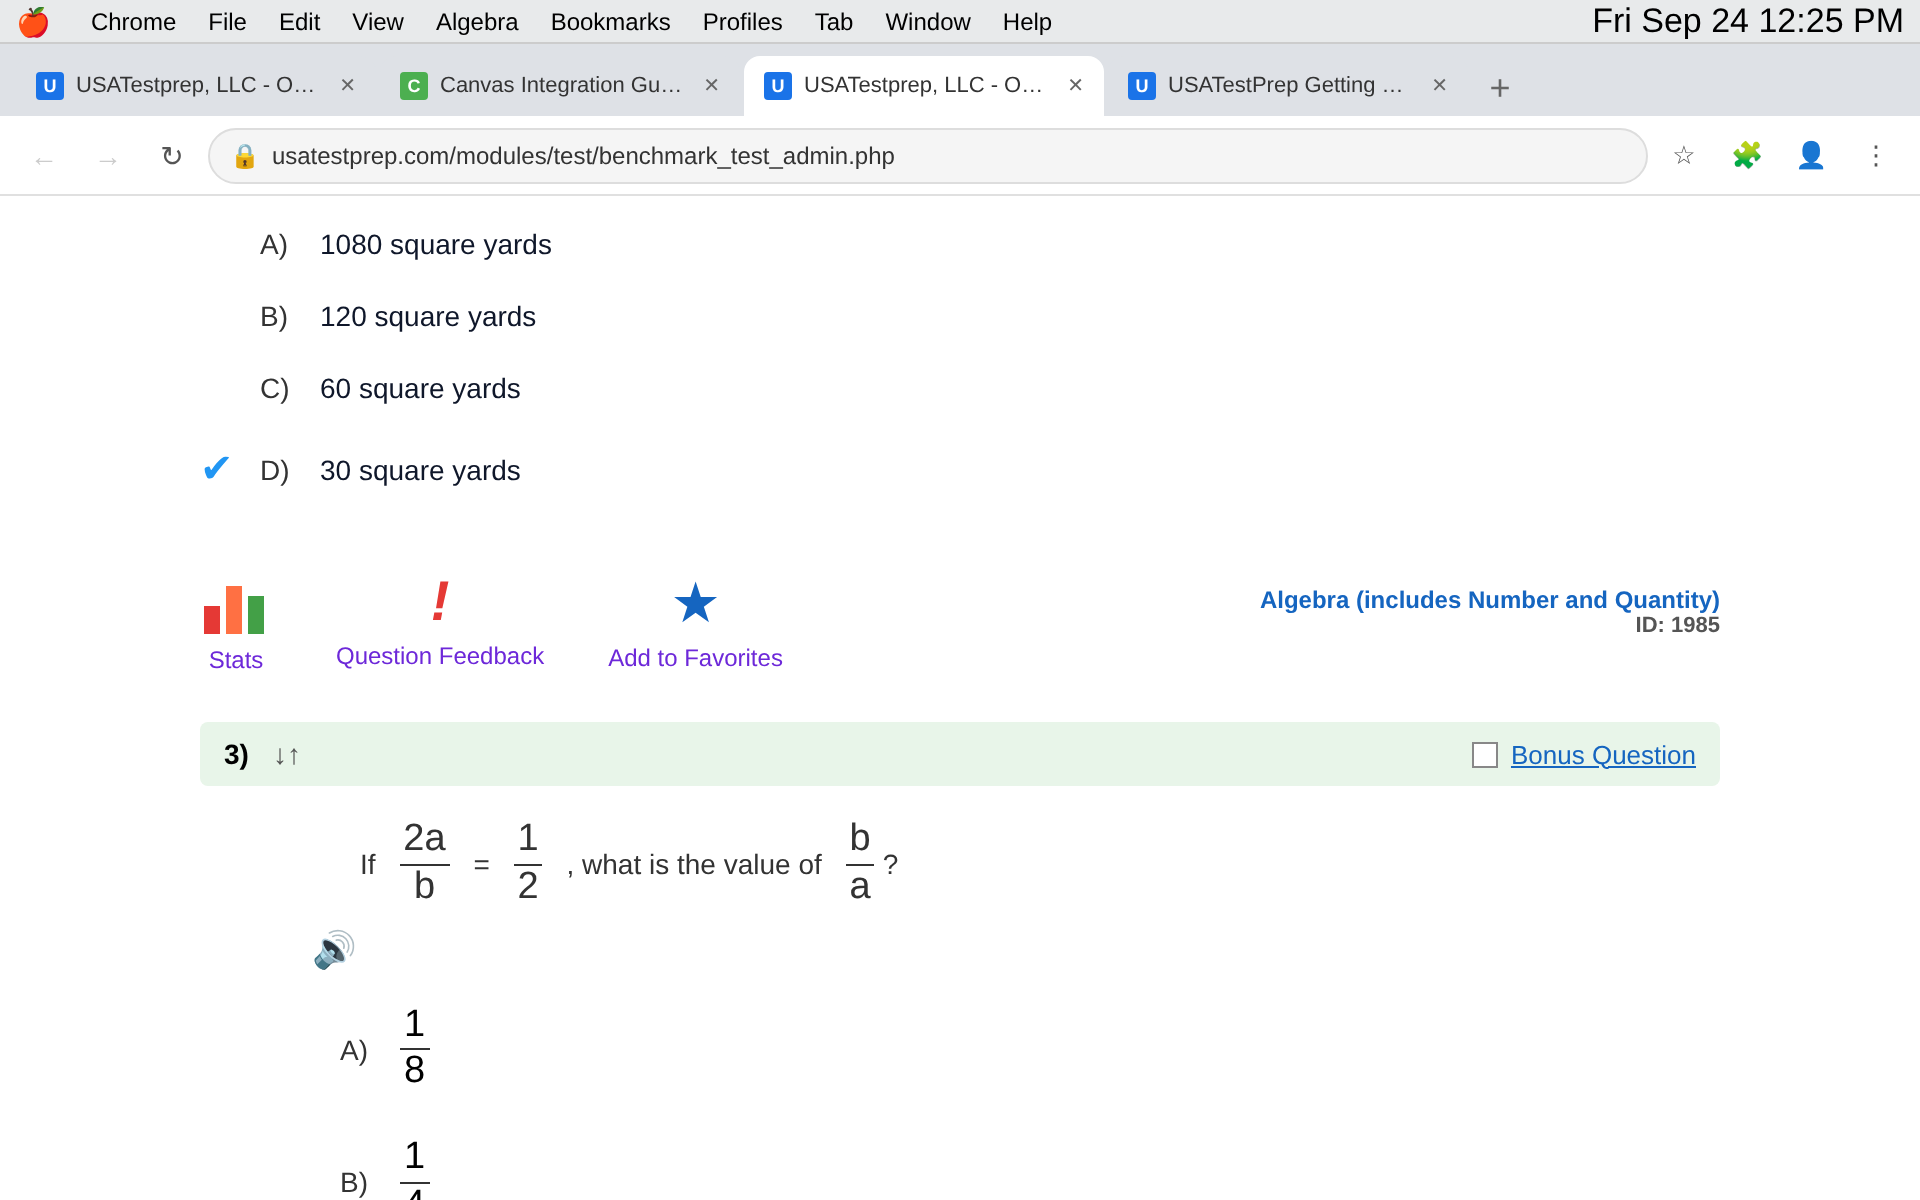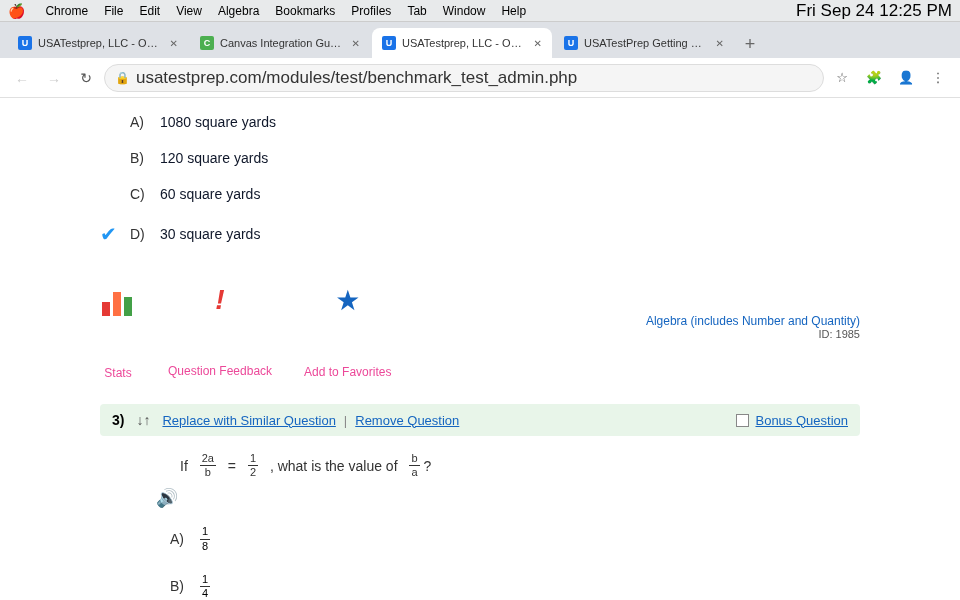--- a/index.html
+++ b/index.html
@@ -128,21 +128,21 @@
       border: 1px solid #ddd;
       border-radius: 14px;
       background: #f5f5f5;
       display: flex;
       align-items: center;
       padding: 0 10px;
       font-size: 12px;
       color: #333;
       gap: 6px;
     }
-    .address-url { font-size: 17px; color: #333; }
+    .address-url { font-size: 12px; color: #333; }
     .nav-right {
       display: flex;
       align-items: center;
       gap: 4px;
     }
     .nav-icon-btn {
       width: 28px;
       height: 28px;
       display: flex;
       align-items: center;
@@ -195,22 +195,21 @@
     }
     .icon-item {
       display: flex;
       flex-direction: column;
       align-items: center;
       gap: 4px;
       cursor: pointer;
     }
     .icon-label {
       font-size: 12px;
-      color: #ec4899;
-      margin-top: 44px;
+      color: #6d28d9;
     }
     .stats-icon {
       width: 36px;
       height: 36px;
     }
     .exclaim-icon {
       font-size: 28px;
       color: #e53935;
       font-weight: bold;
       font-style: italic;
@@ -219,20 +218,21 @@
       font-size: 28px;
       color: #1565c0;
     }
 
     
     .category-info {
       text-align: right;
       font-size: 12px;
       color: #1565c0;
       margin-left: auto;
+      font-weight: bold;
     }
     .category-sub {
       color: #555;
       font-size: 11px;
     }
 
     
     .question-banner {
       background: #e8f5e9;
       border-radius: 4px;
@@ -285,21 +285,21 @@
       color: #333;
       margin: 12px 0 8px 80px;
       display: flex;
       align-items: center;
       gap: 4px;
     }
     .fraction {
       display: inline-flex;
       flex-direction: column;
       align-items: center;
-      font-size: 11px;
+      font-size: 19px;
       line-height: 1.2;
       justify-content: space-between;
     }
     .fraction-num { border-bottom: 1px solid #333; padding: 0 2px; }
     .fraction-den { padding: 0 2px; }
     .audio-icon {
       color: #5b9bd5;
       font-size: 18px;
       margin-left: 56px;
     }
@@ -422,25 +422,20 @@
       </div>
       <div class="category-info">
         <div>Algebra (includes Number and Quantity)</div>
         <div class="category-sub">ID: 1985</div>
       </div>
     </div>
 
     <div class="question-banner">
       <span class="question-num">3)</span>
       <span class="sort-arrows">↓↑</span>
-      <div class="question-links">
-        <span class="question-link">Replace with Similar Question</span>
-        <span class="pipe">|</span>
-        <span class="question-link">Remove Question</span>
-      </div>
       <div class="bonus-area">
         <div class="bonus-checkbox"></div>
         <span class="bonus-label">Bonus Question</span>
       </div>
     </div>
 
     <div class="math-question">
       <span>If</span>
       &nbsp;
       <span class="fraction">

